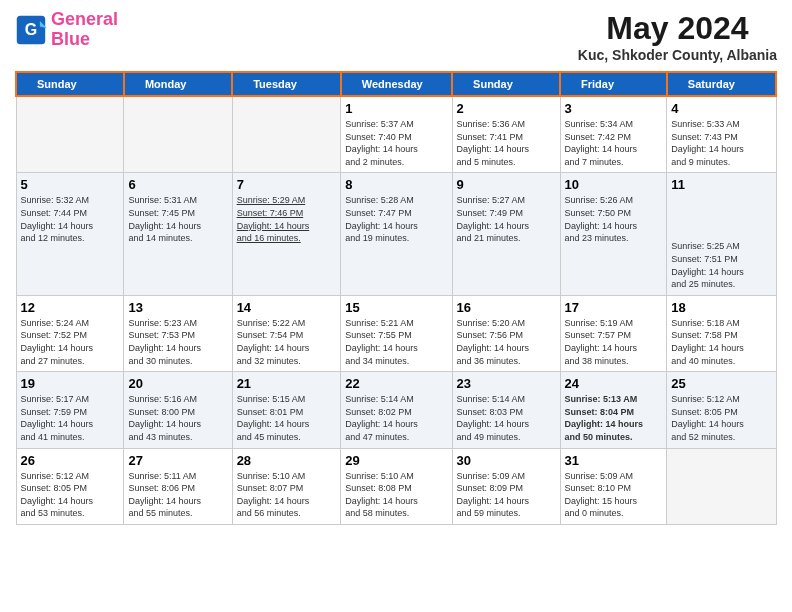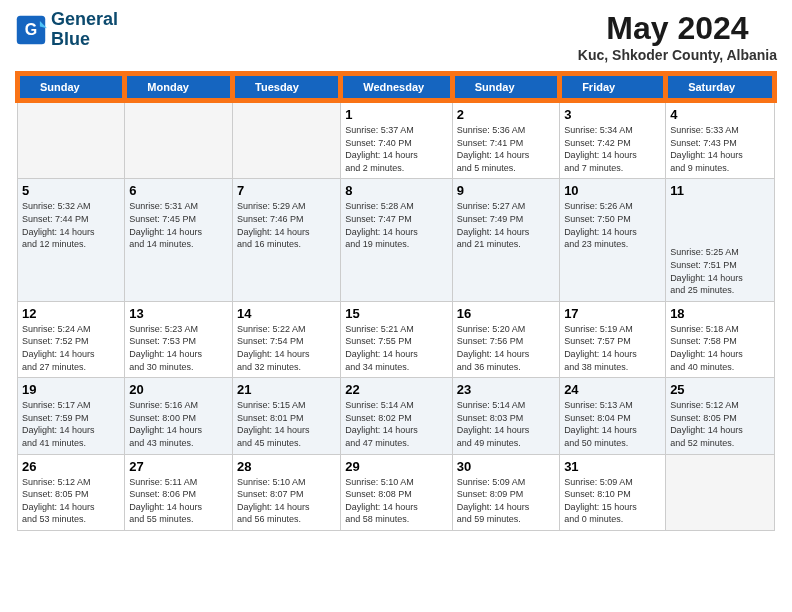--- a/index.html
+++ b/index.html
@@ -20,21 +20,21 @@
       display: flex;
       align-items: center;
       gap: 0;
     }
     .logo-text {
       font-size: 18px;
       font-weight: bold;
       color: #1a1a1a;
       line-height: 1.1;
     }
-    .logo-text span { color: #0c4a6e; }
+    .logo-text span { color: #ec4899; }
     .logo-icon {
       width: 32px;
       height: 32px;
       margin-right: 4px;
     }
     .title-block { text-align: center; }
     .month-title {
       font-size: 32px;
       font-weight: bold;
       color: #1a1a1a;
@@ -49,21 +49,21 @@
       border-collapse: collapse;
       font-size: 9.5px;
     }
     thead th {
       background-color: #1565C0;
       color: #fff;
       padding: 5px 20px;
       text-align: left;
       font-size: 11px;
       font-weight: bold;
-      border: 5px solid #f97316;
+      border: 2px solid #f97316;
     }
     tbody td {
       border: 1px solid #ccc;
       vertical-align: top;
       padding: 4px;
       width: 113px;
       min-height: 80px;
     }
     .day-number {
       font-size: 13px;
@@ -160,21 +160,21 @@
         </td>
         <td>
           <div class="day-number">6</div>
           <div class="day-info" style="white-space: pre-line;">Sunrise: 5:31 AM
 Sunset: 7:45 PM
 Daylight: 14 hours
 and 14 minutes.</div>
         </td>
         <td>
           <div class="day-number">7</div>
-          <div class="day-info" style="white-space: pre-line;">Sunrise: 5:29 AM
+          <div class="day-info" style="white-space: pre-line; text-decoration: underline;">Sunrise: 5:29 AM
 Sunset: 7:46 PM
 Daylight: 14 hours
 and 16 minutes.</div>
         </td>
         <td>
           <div class="day-number">8</div>
           <div class="day-info" style="white-space: pre-line;">Sunrise: 5:28 AM
 Sunset: 7:47 PM
 Daylight: 14 hours
 and 19 minutes.</div>
@@ -283,21 +283,21 @@
         </td>
         <td>
           <div class="day-number">23</div>
           <div class="day-info" style="white-space: pre-line;">Sunrise: 5:14 AM
 Sunset: 8:03 PM
 Daylight: 14 hours
 and 49 minutes.</div>
         </td>
         <td>
           <div class="day-number">24</div>
-          <div class="day-info" style="white-space: pre-line;">Sunrise: 5:13 AM
+          <div class="day-info" style="white-space: pre-line; font-weight: bold;">Sunrise: 5:13 AM
 Sunset: 8:04 PM
 Daylight: 14 hours
 and 50 minutes.</div>
         </td>
         <td>
           <div class="day-number">25</div>
           <div class="day-info" style="white-space: pre-line;">Sunrise: 5:12 AM
 Sunset: 8:05 PM
 Daylight: 14 hours
 and 52 minutes.</div>

